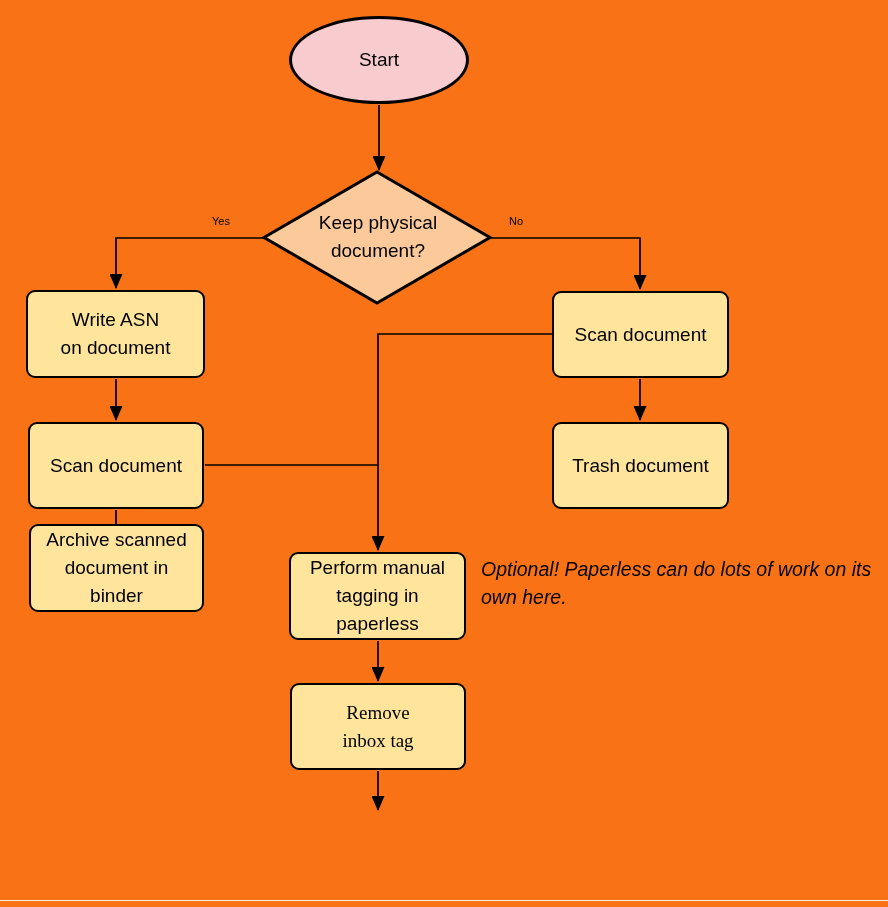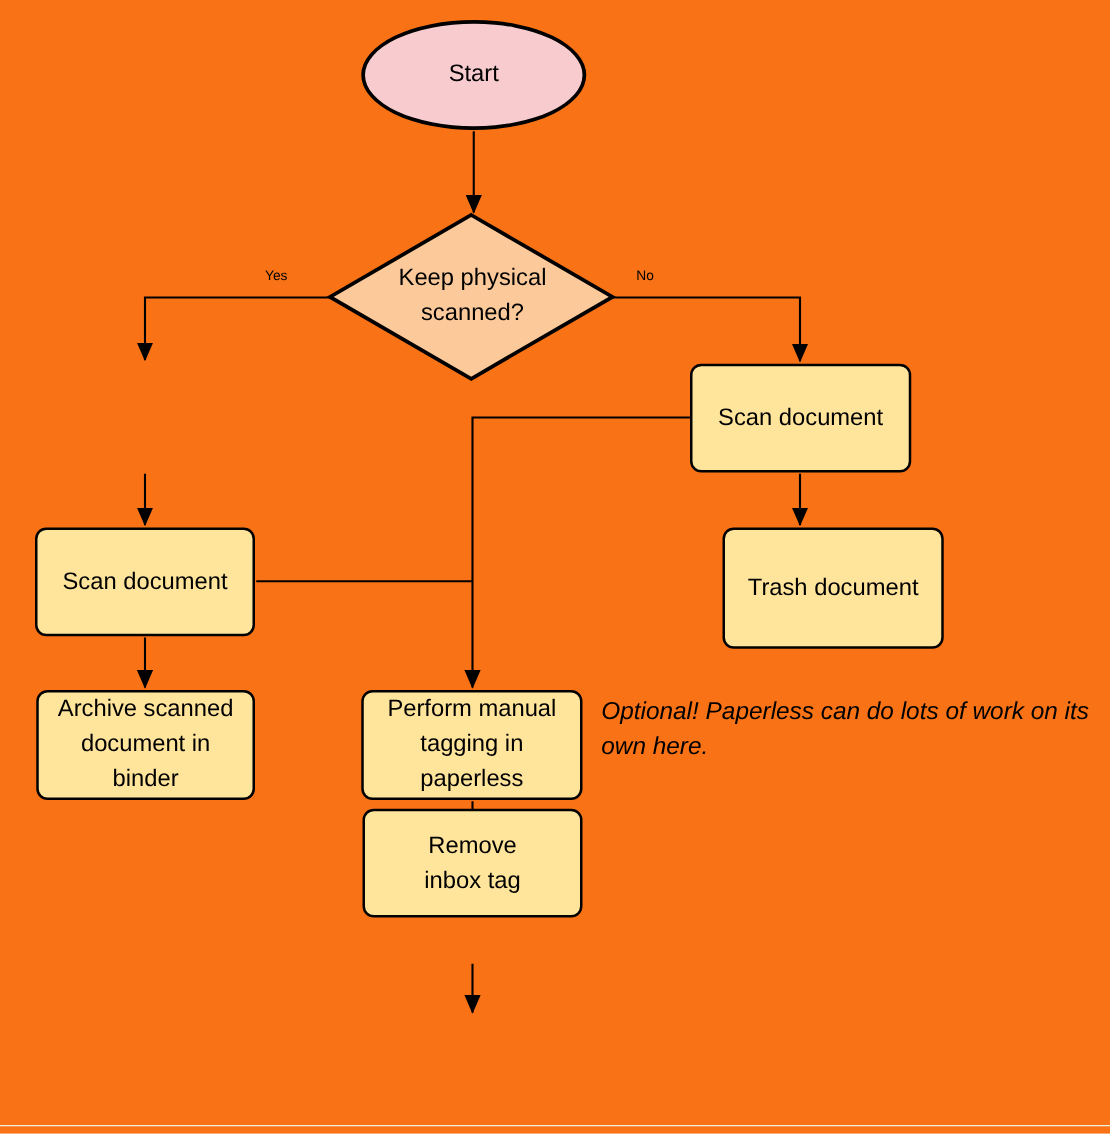--- a/index.html
+++ b/index.html
@@ -82,25 +82,25 @@
     top: 900px;
     width: 888px;
     height: 0;
     border-top: 1px solid #f2efe4;
     z-index: 0;
   }
   
   #n-start   { left: 289px; top: 16px;  width: 180px; height: 88px; }
   #n-writeasn{ left: 26px;  top: 290px; width: 179px; height: 88px; }
   #n-scanl   { left: 28px;  top: 422px; width: 176px; height: 87px; }
-  #n-archive { left: 29px;  top: 552px; width: 175px; height: 88px; }
+  #n-archive { left: 29px;  top: 524px; width: 175px; height: 88px; }
   #n-scanr   { left: 552px; top: 291px; width: 177px; height: 87px; }
-  #n-trash   { left: 552px; top: 422px; width: 177px; height: 97px; margin-left: 26px; }
+  #n-trash   { left: 552px; top: 422px; width: 177px; height: 87px; }
   #n-tagging { left: 289px; top: 552px; width: 177px; height: 88px; }
-  #n-remove  { left: 290px; top: 647px; width: 176px; height: 87px; }
+  #n-remove  { left: 290px; top: 683px; width: 176px; height: 87px; font-family: Liberation Serif, serif; }
   #n-end     { left: 289px; top: 812px; width: 179px; height: 86px; }
   #d-label   { left: 282px; top: 204px; width: 192px; height: 66px; }
   #lbl-yes   { left: 212px; top: 211px; }
   #lbl-no    { left: 509px; top: 211px; }
 </style>
 </head>
 <body>
 
 <div class="canvas">
 
@@ -121,22 +121,24 @@
     <polyline points="640,379 640,420" fill="none" stroke="#000000" stroke-width="1.7" marker-end="url(#arrow)"></polyline>
     <polyline points="552,334 378,334 378,550" fill="none" stroke="#000000" stroke-width="1.7" marker-end="url(#arrow)"></polyline>
     <polyline points="205,465 378,465" fill="none" stroke="#000000" stroke-width="1.7"></polyline>
     <polyline points="378,641 378,681" fill="none" stroke="#000000" stroke-width="1.7" marker-end="url(#arrow)"></polyline>
     <polyline points="378,771 378,810" fill="none" stroke="#000000" stroke-width="1.7" marker-end="url(#arrow)"></polyline>
   </svg>
 
   <div id="n-start" class="node terminator">Start</div>
 
   <div id="d-label" class="decision-label">Keep physical
-scanned?</div>
+document?</div>
 
+  <div id="n-writeasn" class="node process">Write ASN
+on document</div>
 
   <div id="n-scanl" class="node process">Scan document</div>
 
   <div id="n-archive" class="node process">Archive scanned
 document in
 binder</div>
 
   <div id="n-scanr" class="node process">Scan document</div>
 
   <div id="n-trash" class="node process">Trash document</div>

